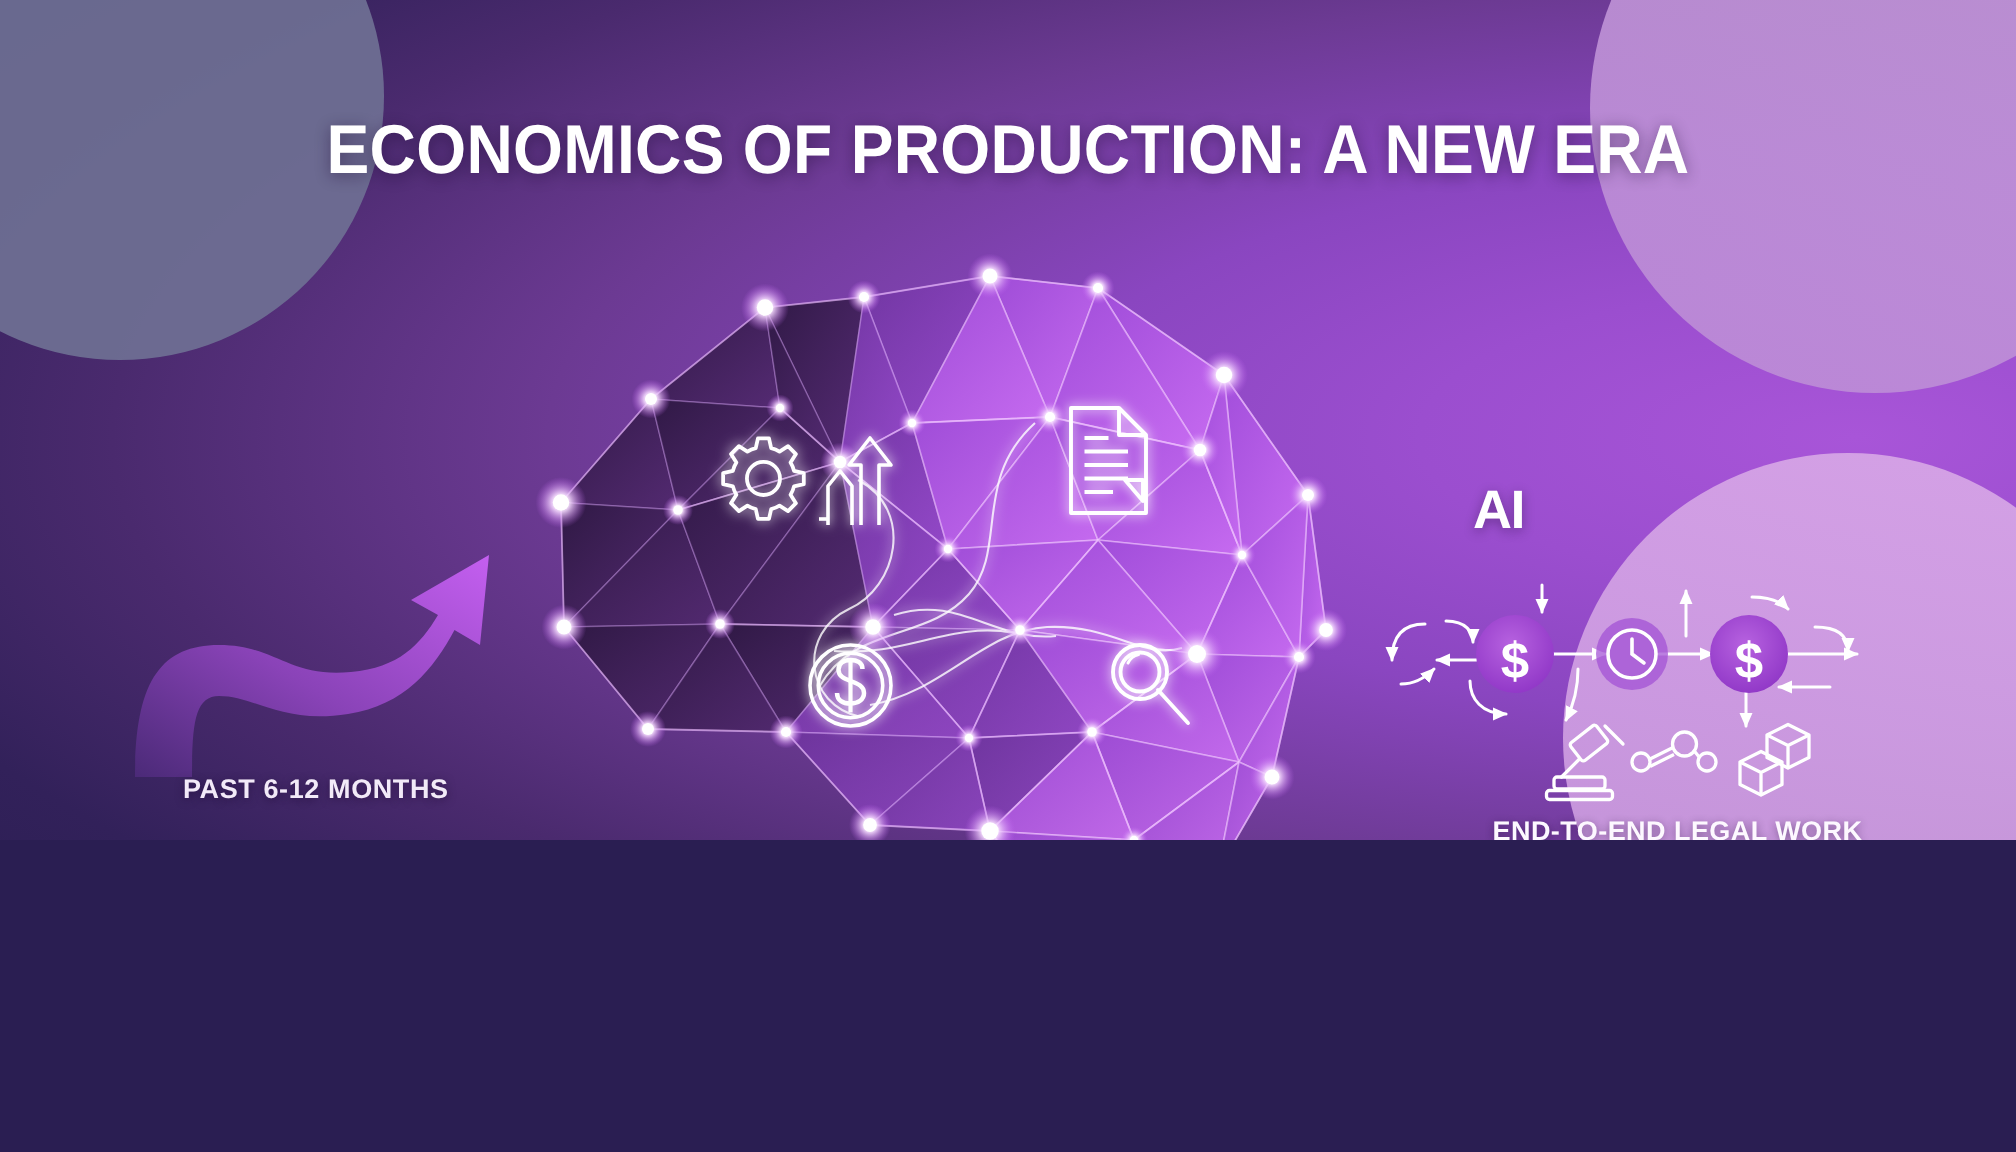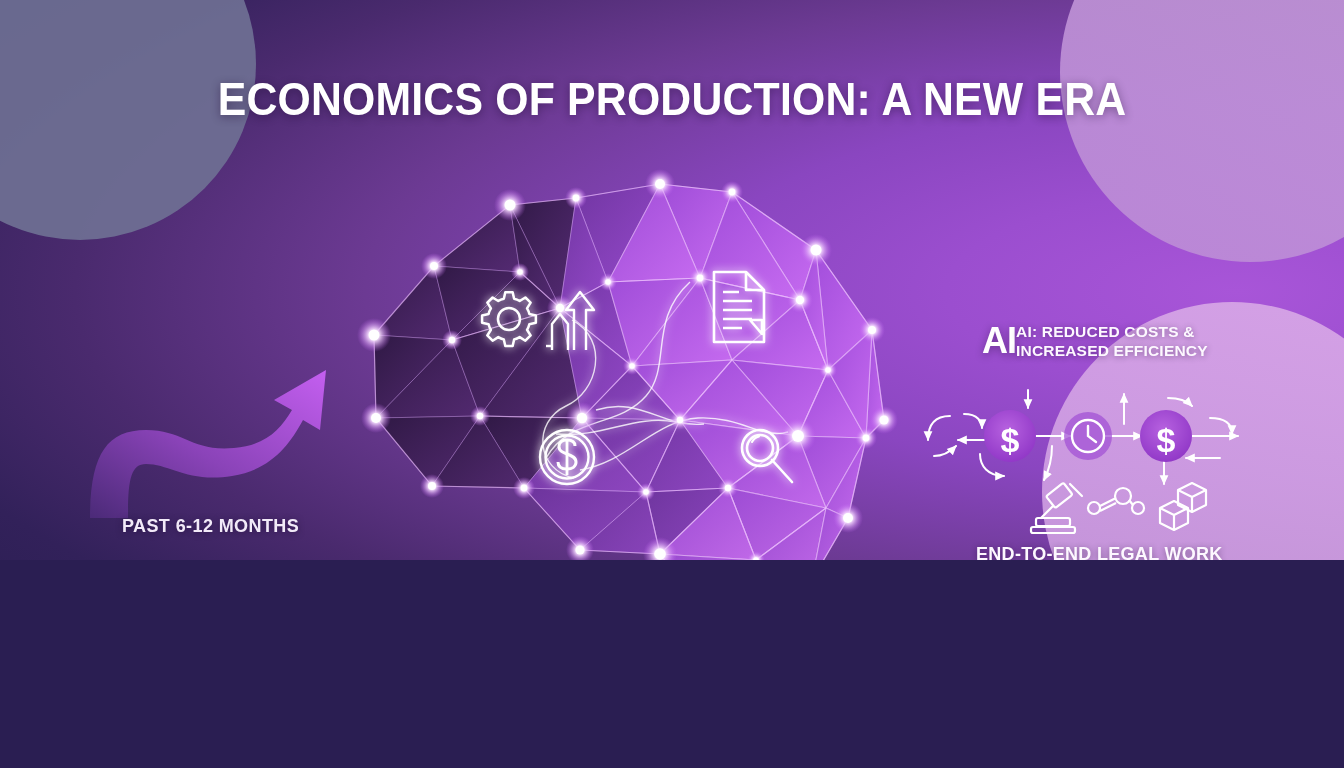--- a/index.html
+++ b/index.html
@@ -66,35 +66,35 @@
   #past-label{
     position:absolute; left:122px; top:516px;
     color:#f2eaf8; font-size:18px; font-weight:700;
     letter-spacing:.4px;
     text-shadow:0 1px 6px rgba(25,8,45,.5);
     white-space:nowrap;
   }
 
   
   #right-col{ position:absolute; left:940px; top:322px; width:330px; height:270px; }
-  #ai-head{ display:flex; align-items:center; padding-left:42px; }
+  #ai-head{ display:flex; align-items:center; gap:14px; padding-left:42px; }
   #ai-logo{
     color:#fff; font-size:36px; font-weight:700; line-height:1;
     letter-spacing:-1px;
     text-shadow:0 2px 8px rgba(30,10,50,.4);
   }
   #ai-caption{
     color:#fdf8ff; font-size:15.5px; font-weight:700; line-height:1.25;
     letter-spacing:.2px;
     text-shadow:0 1px 6px rgba(30,10,50,.45);
   }
   #ai-caption span{ display:block; white-space:nowrap; }
   #flow-svg{ position:absolute; left:-20px; top:62px; width:340px; height:150px; overflow:visible; }
   #legal-label{
-    position:absolute; left:36px; top:222px;
+    position:absolute; left:55px; top:222px;
     color:#fdf8ff; font-size:18px; font-weight:700;
     letter-spacing:.3px;
     text-shadow:0 1px 6px rgba(30,10,50,.45);
     white-space:nowrap;
   }
 </style>
 </head>
 <body>
 
 <div id="slide">
@@ -347,24 +347,20 @@
         <path d="M34,34 L54,56"></path>
         <path d="M14,16 C15.5,13 18,11 21,10.4" stroke-width="2"></path>
       </g>
     </svg>
   </div>
 
   <div id="right-col">
 
     <div id="ai-head">
       <div id="ai-logo">AI</div>
-      <div id="ai-caption">
-        <span>AI: REDUCED COSTS &amp;</span>
-        <span>INCREASED EFFICIENCY</span>
-      </div>
     </div>
 
     <svg id="flow-svg" viewBox="0 0 340 150">
       <defs>
         <radialGradient id="coinGrad" cx="45%" cy="38%" r="62%">
           <stop offset="0%" stop-color="#b762e0"></stop>
           <stop offset="100%" stop-color="#9239c8"></stop>
         </radialGradient>
         <marker id="arrHead" viewBox="0 0 10 10" refX="8" refY="5" markerWidth="5.5" markerHeight="5.5" orient="auto-start-reverse">
           <path d="M0,1 L9,5 L0,9 z" fill="#ffffff"></path>

